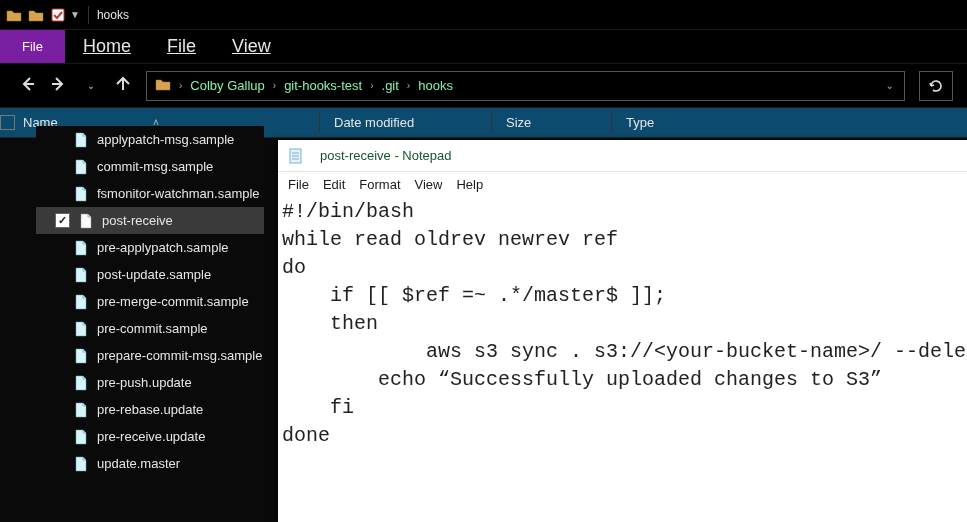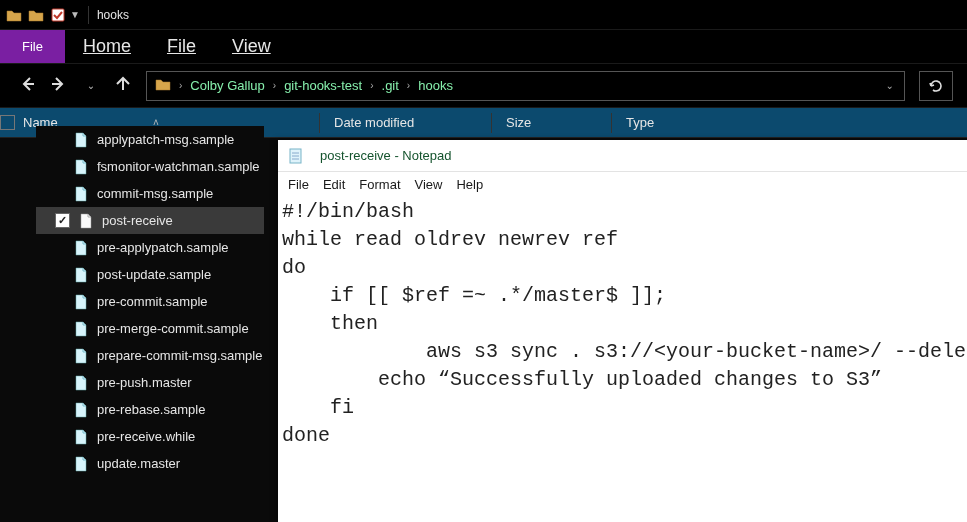--- a/index.html
+++ b/index.html
@@ -331,30 +331,30 @@
       </span>
       <span>applypatch-msg.sample</span>
     </div>
     <div class="file-row">
       <span class="file-icon">
         <svg width="16" height="16" viewBox="0 0 16 16">
           <path class="page-svg" d="M3 1h7l3 3v11H3z"></path>
           <path fill="none" stroke="#7abccb" d="M10 1v3h3"></path>
         </svg>
       </span>
+      <span>commit-msg.sample</span>
+    </div>
+    <div class="file-row">
+      <span class="file-icon">
+        <svg width="16" height="16" viewBox="0 0 16 16">
+          <path class="page-svg" d="M3 1h7l3 3v11H3z"></path>
+          <path fill="none" stroke="#7abccb" d="M10 1v3h3"></path>
+        </svg>
+      </span>
       <span>fsmonitor-watchman.sample</span>
-    </div>
-    <div class="file-row">
-      <span class="file-icon">
-        <svg width="16" height="16" viewBox="0 0 16 16">
-          <path class="page-svg" d="M3 1h7l3 3v11H3z"></path>
-          <path fill="none" stroke="#7abccb" d="M10 1v3h3"></path>
-        </svg>
-      </span>
-      <span>commit-msg.sample</span>
     </div>
     <div class="file-row selected">
       <span class="row-chk">✓</span>
       <span class="file-icon sel-spacer">
         <svg width="16" height="16" viewBox="0 0 16 16">
           <path class="blank-svg" d="M3 1h7l3 3v11H3z"></path>
           <path fill="none" stroke="#aaa" d="M10 1v3h3"></path>
         </svg>
       </span>
       <span>post-receive</span>
@@ -377,66 +377,66 @@
       </span>
       <span>post-update.sample</span>
     </div>
     <div class="file-row">
       <span class="file-icon">
         <svg width="16" height="16" viewBox="0 0 16 16">
           <path class="page-svg" d="M3 1h7l3 3v11H3z"></path>
           <path fill="none" stroke="#7abccb" d="M10 1v3h3"></path>
         </svg>
       </span>
+      <span>pre-merge-commit.sample</span>
+    </div>
+    <div class="file-row">
+      <span class="file-icon">
+        <svg width="16" height="16" viewBox="0 0 16 16">
+          <path class="page-svg" d="M3 1h7l3 3v11H3z"></path>
+          <path fill="none" stroke="#7abccb" d="M10 1v3h3"></path>
+        </svg>
+      </span>
       <span>pre-commit.sample</span>
     </div>
     <div class="file-row">
       <span class="file-icon">
         <svg width="16" height="16" viewBox="0 0 16 16">
           <path class="page-svg" d="M3 1h7l3 3v11H3z"></path>
           <path fill="none" stroke="#7abccb" d="M10 1v3h3"></path>
         </svg>
       </span>
-      <span>pre-merge-commit.sample</span>
-    </div>
-    <div class="file-row">
-      <span class="file-icon">
-        <svg width="16" height="16" viewBox="0 0 16 16">
-          <path class="page-svg" d="M3 1h7l3 3v11H3z"></path>
-          <path fill="none" stroke="#7abccb" d="M10 1v3h3"></path>
-        </svg>
-      </span>
       <span>prepare-commit-msg.sample</span>
     </div>
     <div class="file-row">
       <span class="file-icon">
         <svg width="16" height="16" viewBox="0 0 16 16">
           <path class="page-svg" d="M3 1h7l3 3v11H3z"></path>
           <path fill="none" stroke="#7abccb" d="M10 1v3h3"></path>
         </svg>
       </span>
-      <span>pre-push.master</span>
-    </div>
-    <div class="file-row">
-      <span class="file-icon">
-        <svg width="16" height="16" viewBox="0 0 16 16">
-          <path class="page-svg" d="M3 1h7l3 3v11H3z"></path>
-          <path fill="none" stroke="#7abccb" d="M10 1v3h3"></path>
-        </svg>
-      </span>
-      <span>pre-rebase.sample</span>
-    </div>
-    <div class="file-row">
-      <span class="file-icon">
-        <svg width="16" height="16" viewBox="0 0 16 16">
-          <path class="page-svg" d="M3 1h7l3 3v11H3z"></path>
-          <path fill="none" stroke="#7abccb" d="M10 1v3h3"></path>
-        </svg>
-      </span>
-      <span>pre-receive.while</span>
+      <span>pre-push.update</span>
+    </div>
+    <div class="file-row">
+      <span class="file-icon">
+        <svg width="16" height="16" viewBox="0 0 16 16">
+          <path class="page-svg" d="M3 1h7l3 3v11H3z"></path>
+          <path fill="none" stroke="#7abccb" d="M10 1v3h3"></path>
+        </svg>
+      </span>
+      <span>pre-rebase.update</span>
+    </div>
+    <div class="file-row">
+      <span class="file-icon">
+        <svg width="16" height="16" viewBox="0 0 16 16">
+          <path class="page-svg" d="M3 1h7l3 3v11H3z"></path>
+          <path fill="none" stroke="#7abccb" d="M10 1v3h3"></path>
+        </svg>
+      </span>
+      <span>pre-receive.update</span>
     </div>
     <div class="file-row">
       <span class="file-icon">
         <svg width="16" height="16" viewBox="0 0 16 16">
           <path class="page-svg" d="M3 1h7l3 3v11H3z"></path>
           <path fill="none" stroke="#7abccb" d="M10 1v3h3"></path>
         </svg>
       </span>
       <span>update.master</span>
     </div>

